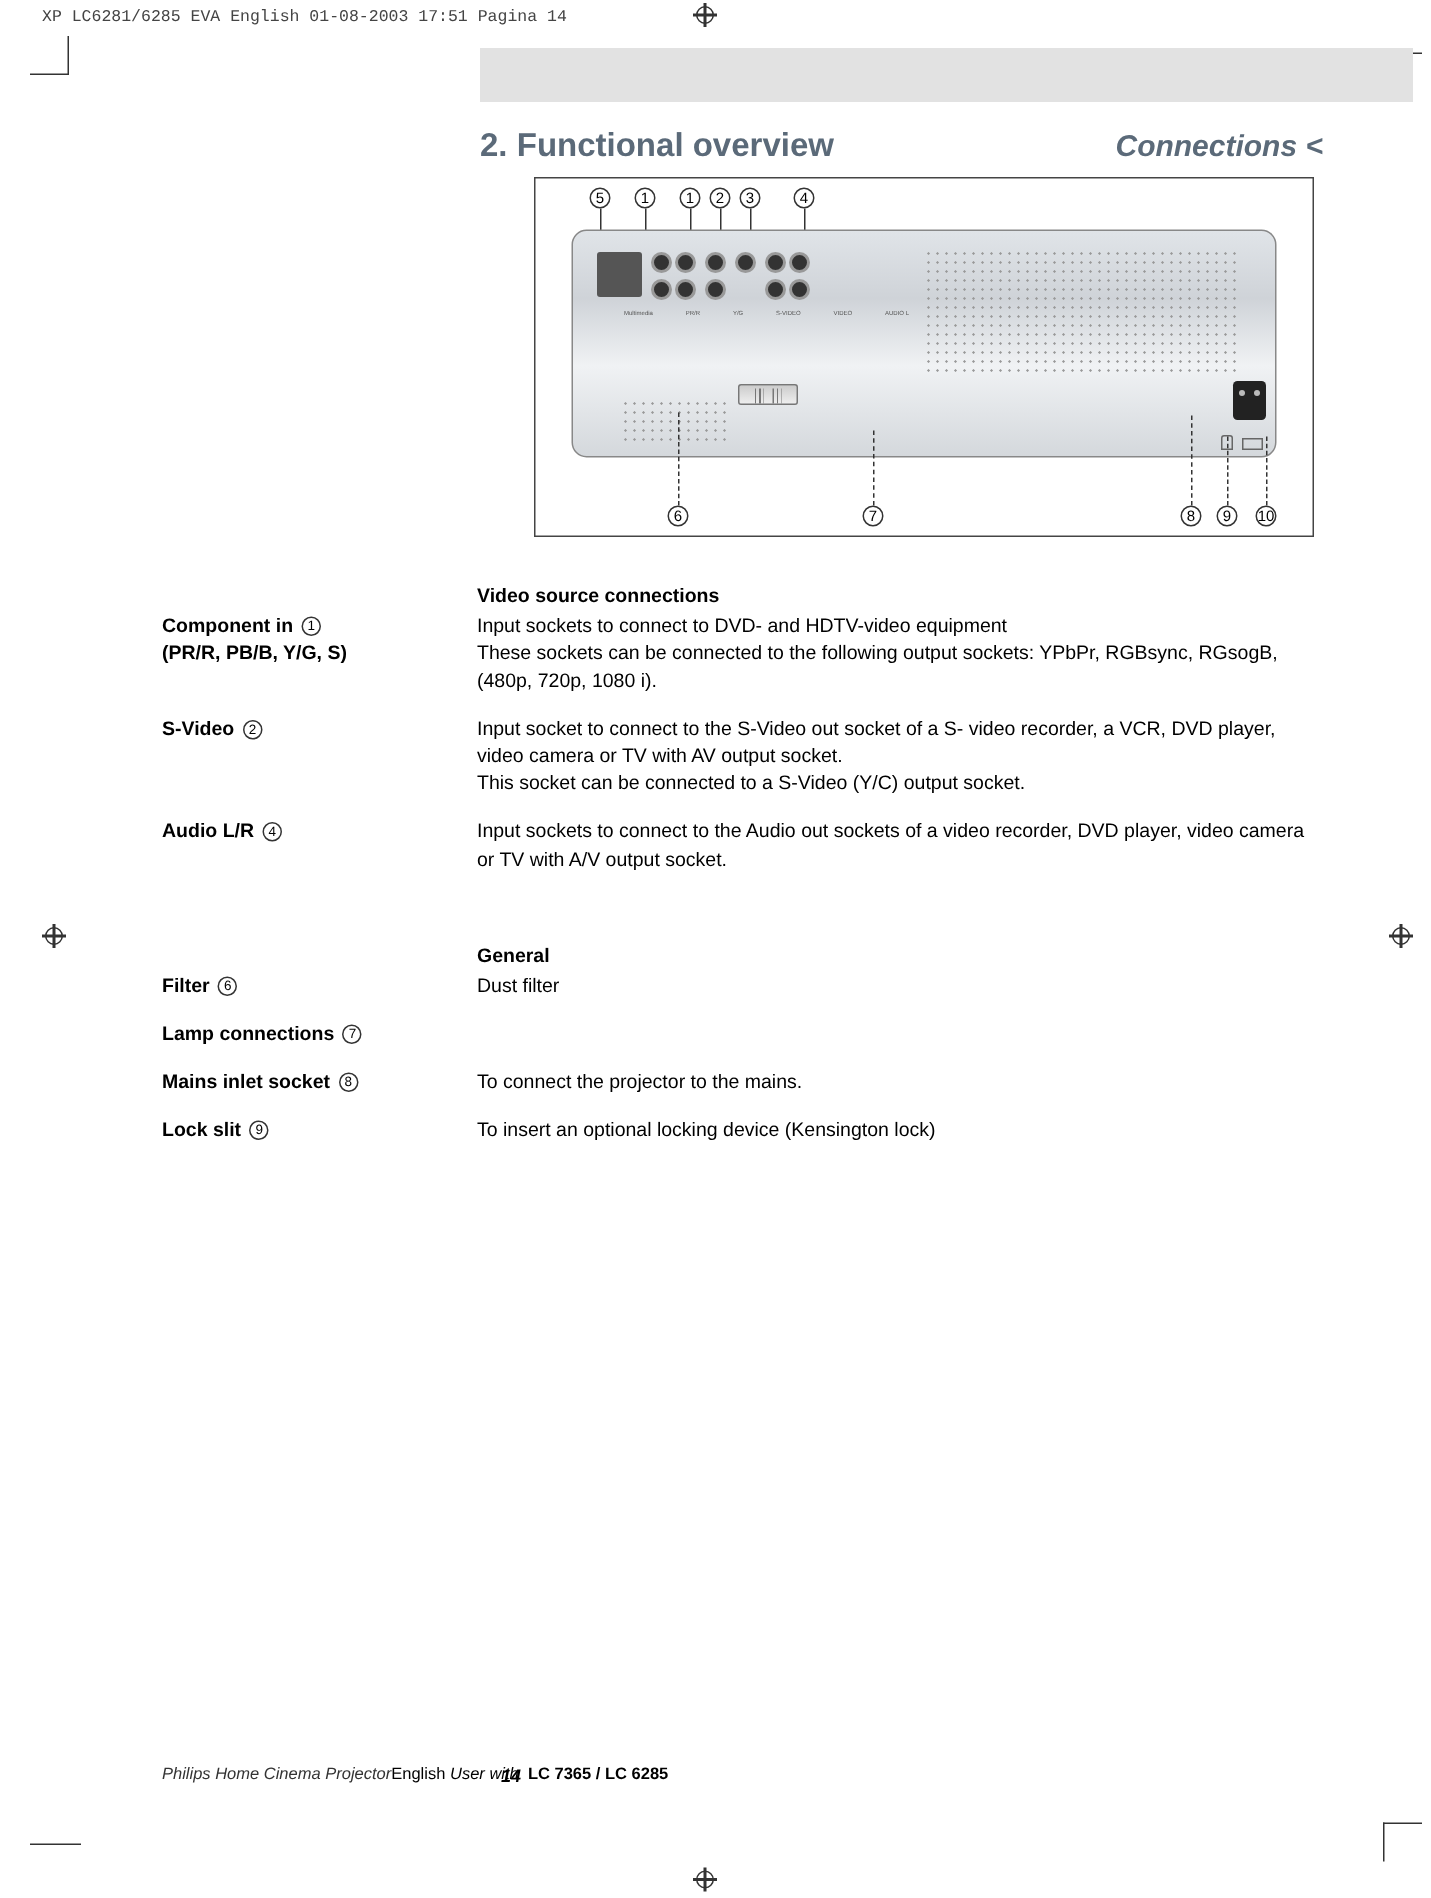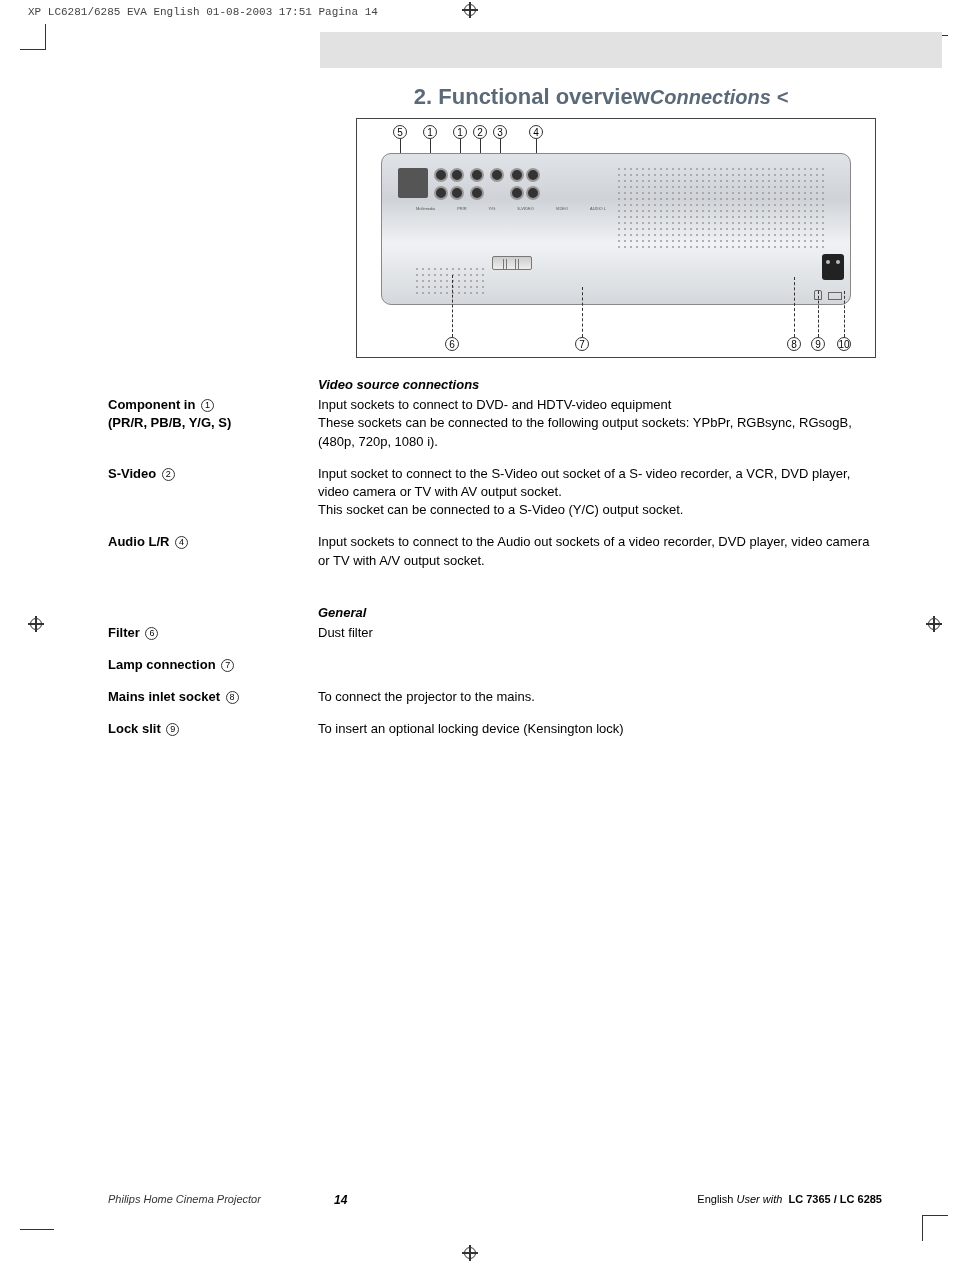--- a/index.html
+++ b/index.html
@@ -81,21 +81,21 @@
     top: 32px; left: 320px; right: 12px;
     height: 36px;
     background: #e2e2e2;
   }
   .heading-row {
     position: absolute;
     top: 84px;
     left: 320px;
     right: 72px;
     display: flex;
-    justify-content: center;
+    justify-content: space-between;
     align-items: baseline;
   }
   .heading-left {
     font-size: 22px;
     font-weight: 600;
     color: #5b6a79;
   }
   .heading-right {
     font-size: 20px;
     font-weight: 700;
@@ -232,31 +232,31 @@
     border: 1px solid #333; border-radius: 50%;
     align-items: center; justify-content: center;
     font-size: 9px;
     font-weight: 400;
     margin-left: 2px;
     vertical-align: 1px;
   }
   .desc-col { flex: 1; font-weight: 400; }
   .sect-title {
     font-weight: 700;
-    font-style: italic;
     margin-bottom: 2px;
+    margin-top: 12px;
   }
   .spacer { height: 10px; }
   .footer {
     position: absolute;
-    bottom: 60px;
+    bottom: 76px;
     left: 108px;
     right: 72px;
     display: flex;
-    justify-content: space-between;
+    justify-content: flex-start;
     align-items: baseline;
     font-size: 11px;
   }
   .footer-left { font-style: italic; color: #333; }
   .footer-center { font-weight: 700; font-size: 12px; font-style: italic; position: absolute; left: 226px; }
   .footer-right { }
   .footer-right .ug { font-style: italic; }
   .footer-right .mdl { font-weight: 700; }
 </style>
 </head>
@@ -418,21 +418,21 @@
   </div>
   <div class="row" style="margin-top:-14px">
     <div class="label-col">
       <span>Filter</span>
       <span class="circ-num">6</span>
     </div>
     <div class="desc-col">Dust filter</div>
   </div>
   <div class="row">
     <div class="label-col">
-      <span>Lamp connection</span>
+      <span>Lamp connections</span>
       <span class="circ-num">7</span>
     </div>
     <div class="desc-col"></div>
   </div>
   <div class="row">
     <div class="label-col">
       <span>Mains inlet socket</span>
       <span class="circ-num">8</span>
     </div>
     <div class="desc-col">To connect the projector to the mains.</div>

